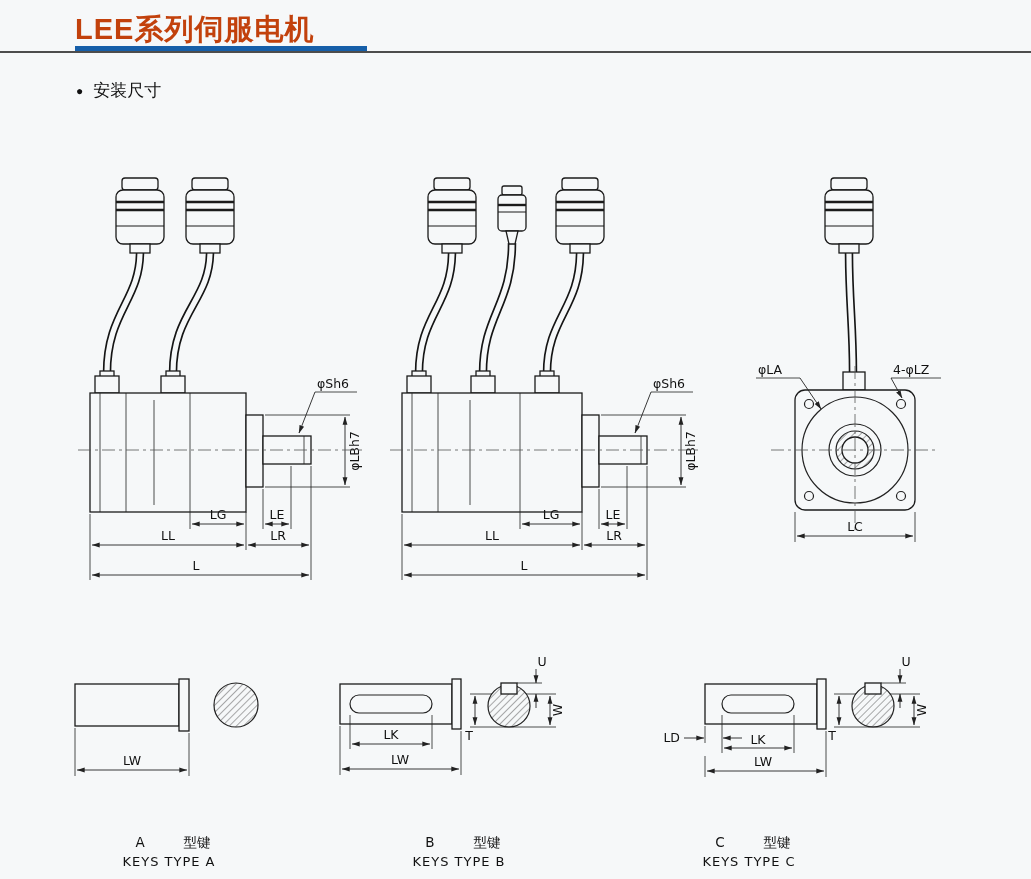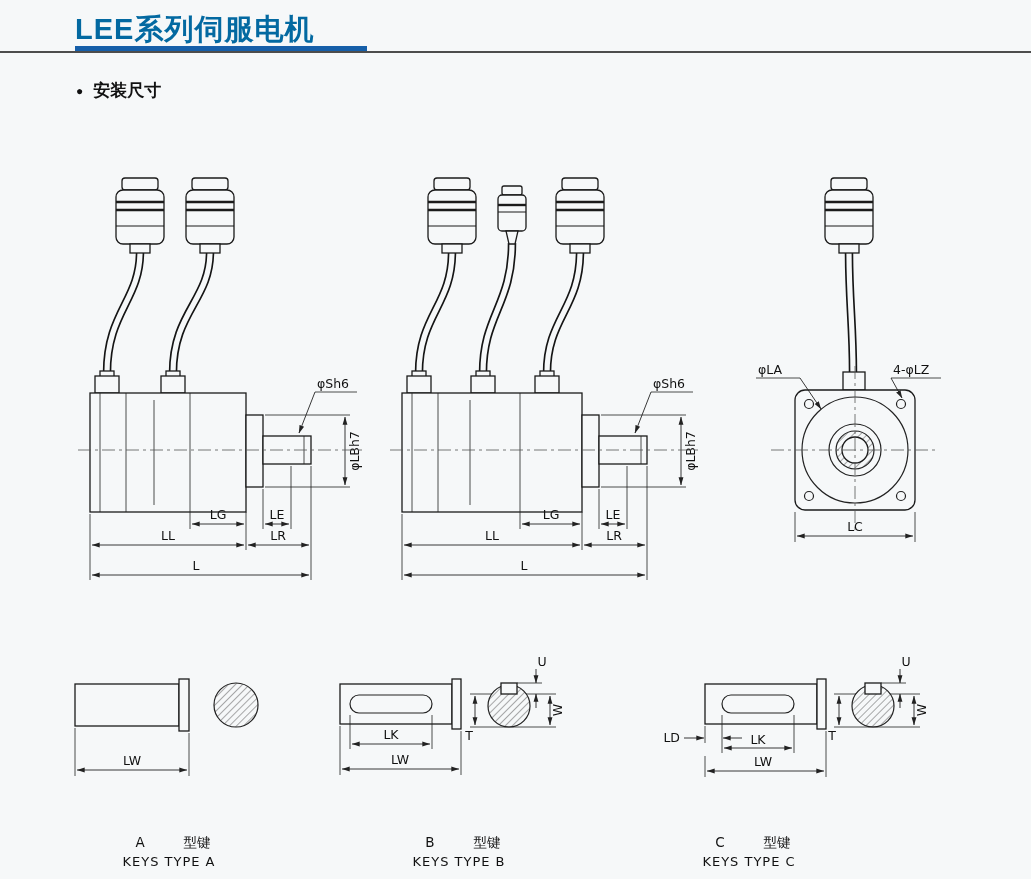--- a/index.html
+++ b/index.html
@@ -1,26 +1,26 @@
 <!DOCTYPE html>
 <html><head>
 <meta charset="utf-8">
 <style>
   * { margin:0; padding:0; box-sizing:border-box; }
   body { font-family:"Liberation Sans","DejaVu Sans",sans-serif; background:#e9eced; }
   .page { position:relative; width:1031px; height:879px; background:#f6f8f9; overflow:hidden; }
 
-  .title-cn { position:absolute; left:75px; top:10px; font-size:29px; font-weight:bold; color:#0369a1; letter-spacing:1px; }
+  .title-cn { position:absolute; left:75px; top:10px; font-size:29px; font-weight:bold; color:#c2410c; letter-spacing:1px; }
   .title-underline { position:absolute; left:75px; top:46px; width:292px; height:6px; background:#165fa9; }
   .header-rule { position:absolute; left:0; top:51px; width:1031px; height:2px; background:#4d4d4d; }
   .title-en { position:absolute; right:66px; top:15px; font-size:24px; font-weight:bold; color:#165fa9; letter-spacing:0.5px; }
 
   .section-head { position:absolute; left:76px; top:79px; display:flex; align-items:center; gap:10px; color:#111; }
   .bullet { font-size:12px; line-height:1; }
-  .section-title { font-size:17px; font-weight:700; }
+  .section-title { font-size:17px; font-weight:400; }
 
   svg.drawing { position:absolute; left:0; top:0; }
 
   svg text { font-family:"DejaVu Sans","Liberation Sans",sans-serif; font-size:12.5px; fill:#111; }
   svg text.cap { font-size:13.5px; }
   svg text.cap-en { font-size:13px; letter-spacing:1px; }
 
   .ln   { fill:none; stroke:#222; stroke-width:1.2; }
   .part { fill:#f6f8f9; stroke:#1b1b1b; stroke-width:1.3; }
   .band { stroke:#1b1b1b; stroke-width:2.4; }

